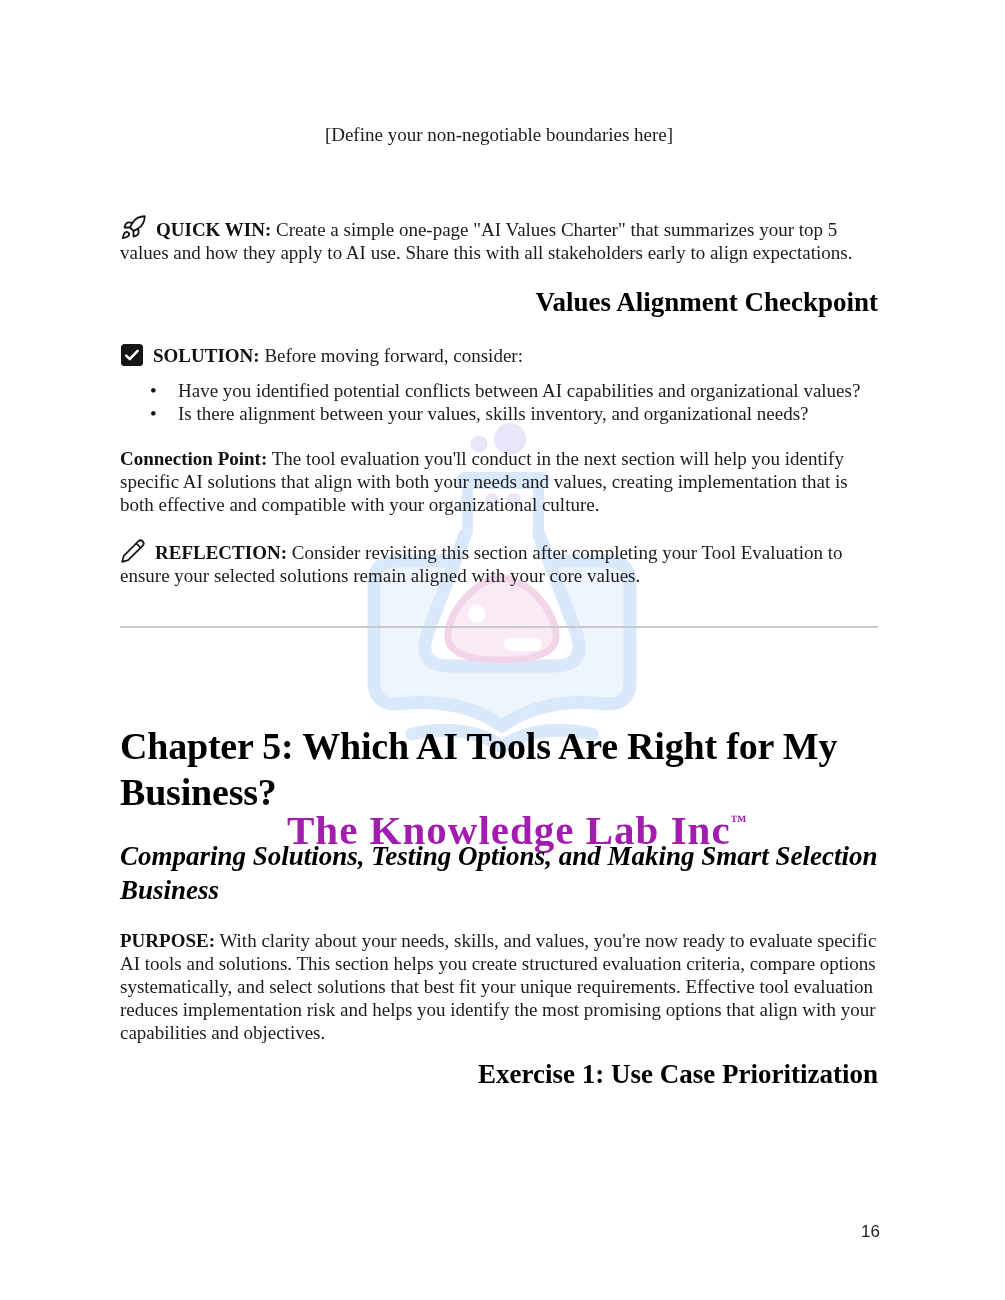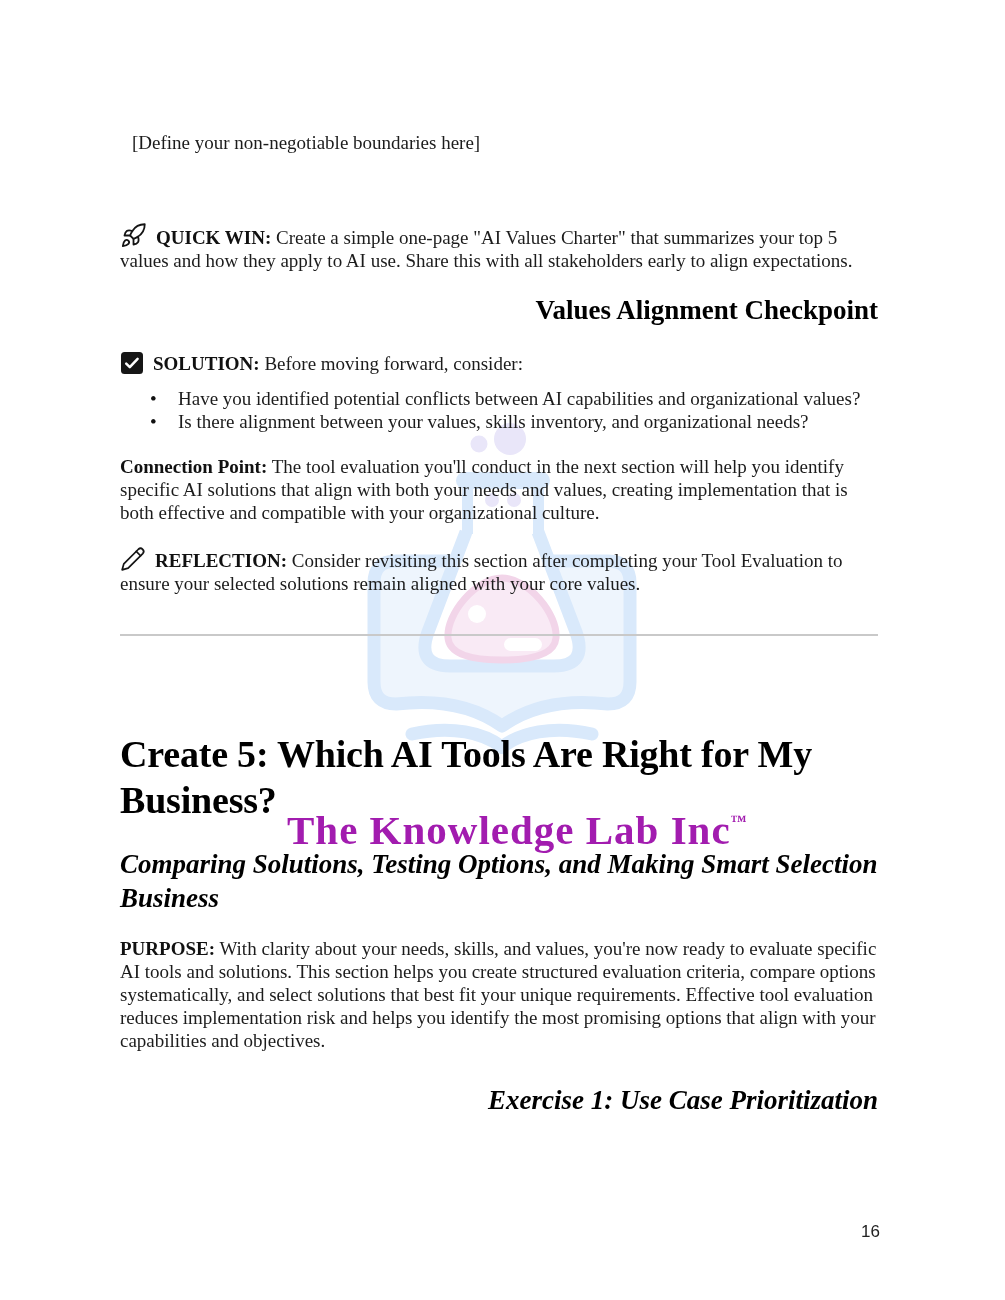--- a/index.html
+++ b/index.html
@@ -22,21 +22,21 @@
     white-space:nowrap; letter-spacing:1px;
   }
   .wm-text sup { font-size:16px; vertical-align:18px; letter-spacing:0; }
 
   
   .content {
     position:relative; z-index:1;
     padding: 119px 127px 0 120px;
   }
   .para { font-size:19px; line-height:23px; margin:0; }
-  .placeholder { margin:12px; }
+  .placeholder { margin:4px;text-align:center; }
   .quickwin { margin-top:68px; }
   h2 {
     font-size:27px; line-height:31px; margin:23px 0 0;
     font-weight:bold; color:#000;text-align:right;
   }
   .solution { margin-top:25px; }
   ul.checklist { margin:12px 0 0; padding:0 0 0 58px; list-style:none; }
   ul.checklist li { position:relative; font-size:19px; line-height:23px; }
   ul.checklist li::before {
     content:"•"; position:absolute; left:-28px; top:0;
@@ -49,21 +49,21 @@
   }
   h1.chapter {
     font-size:38px; line-height:46px; margin:95px 0 0;
     font-weight:bold; color:#000; letter-spacing:-0.2px;
   }
   h3.subtitle {
     font-size:27px; line-height:34px; margin:24px 0 0;
     font-weight:bold; font-style:italic; color:#000;
   }
   .purpose { margin-top:22px; }
-  h2.exercise { margin-top:33px;font-style:italic; }
+  h2.exercise { margin-top:15px; }
 
   strong.inlbl { color:#111; }
 
   .icon { display:inline-block; vertical-align:-5px; margin-right:9px; }
   .icon svg { display:block; }
 
   .page-number {
     position:absolute; right:125px; bottom:58px; z-index:1;
     font-family:"Liberation Sans", sans-serif; font-size:17px; color:#222;
   }
@@ -140,21 +140,21 @@
         <svg width="26" height="26" viewBox="0 0 24 24" fill="none" stroke="#141414" stroke-width="1.6" stroke-linecap="round" stroke-linejoin="round">
           <path d="M17 3a2.83 2.83 0 0 1 4 4L7.5 20.5 2 22l1.5-5.5Z"></path>
           <path d="m15 5 4 4"></path>
         </svg>
       </span><strong class="inlbl">REFLECTION:</strong>
       <span>Consider revisiting this section after completing your Tool Evaluation to ensure your selected solutions remain aligned with your core values.</span>
     </p>
 
     <hr class="divider">
 
-    <h1 class="chapter">Create 5: Which AI Tools Are Right for My Business?</h1>
+    <h1 class="chapter">Chapter 5: Which AI Tools Are Right for My Business?</h1>
 
     <h3 class="subtitle">Comparing Solutions, Testing Options, and Making Smart Selection Business</h3>
 
     <p class="para purpose">
       <strong class="inlbl">PURPOSE:</strong>
       <span>With clarity about your needs, skills, and values, you're now ready to evaluate specific AI tools and solutions. This section helps you create structured evaluation criteria, compare options systematically, and select solutions that best fit your unique requirements. Effective tool evaluation reduces implementation risk and helps you identify the most promising options that align with your capabilities and objectives.</span>
     </p>
 
     <h2 class="exercise">Exercise 1: Use Case Prioritization</h2>
 

